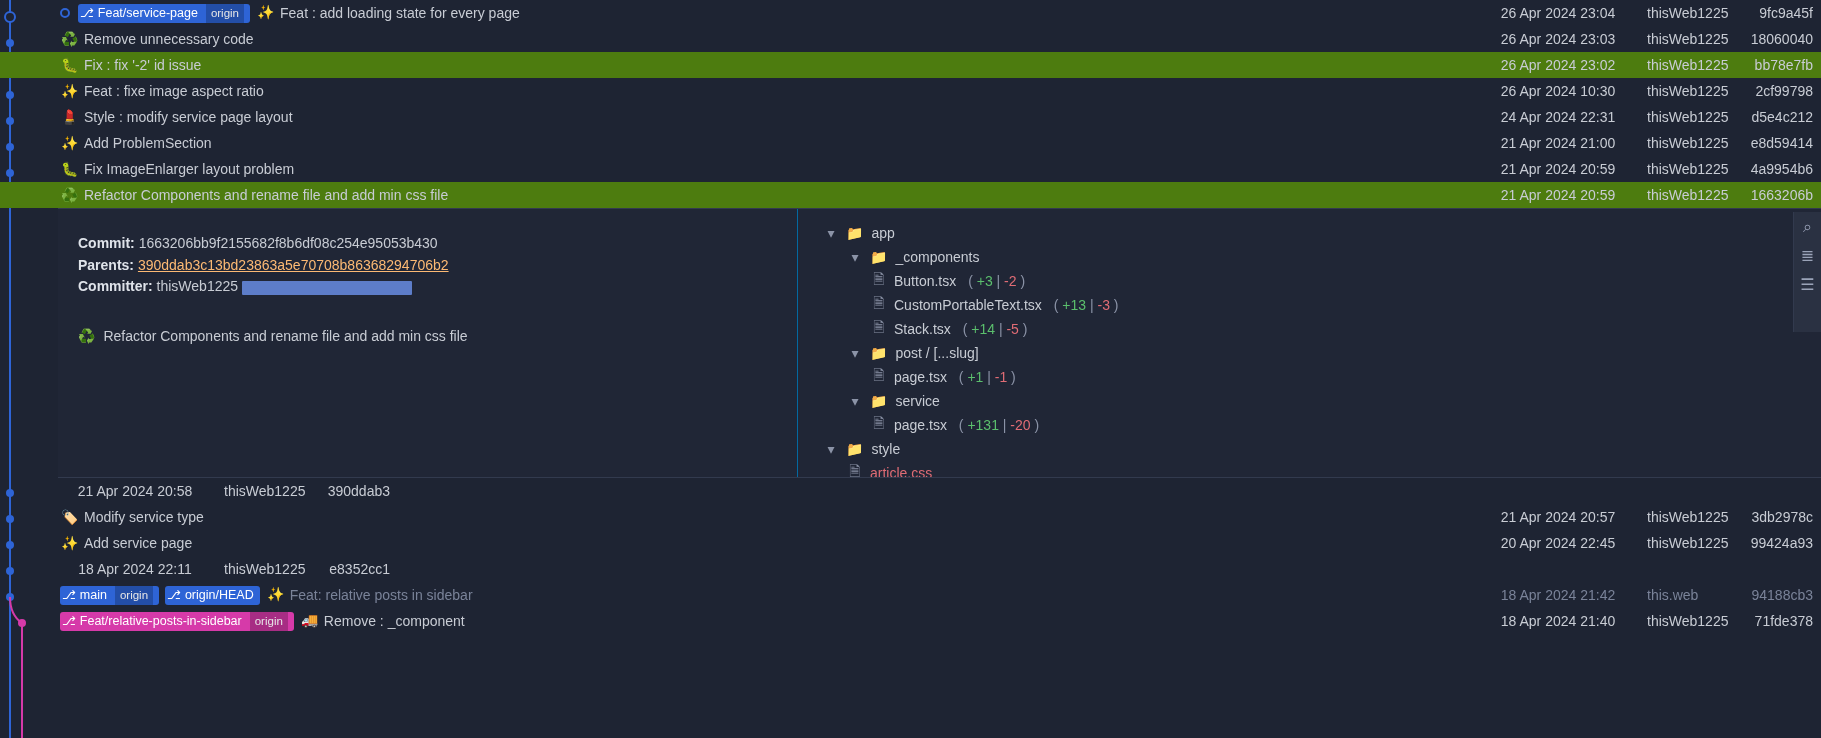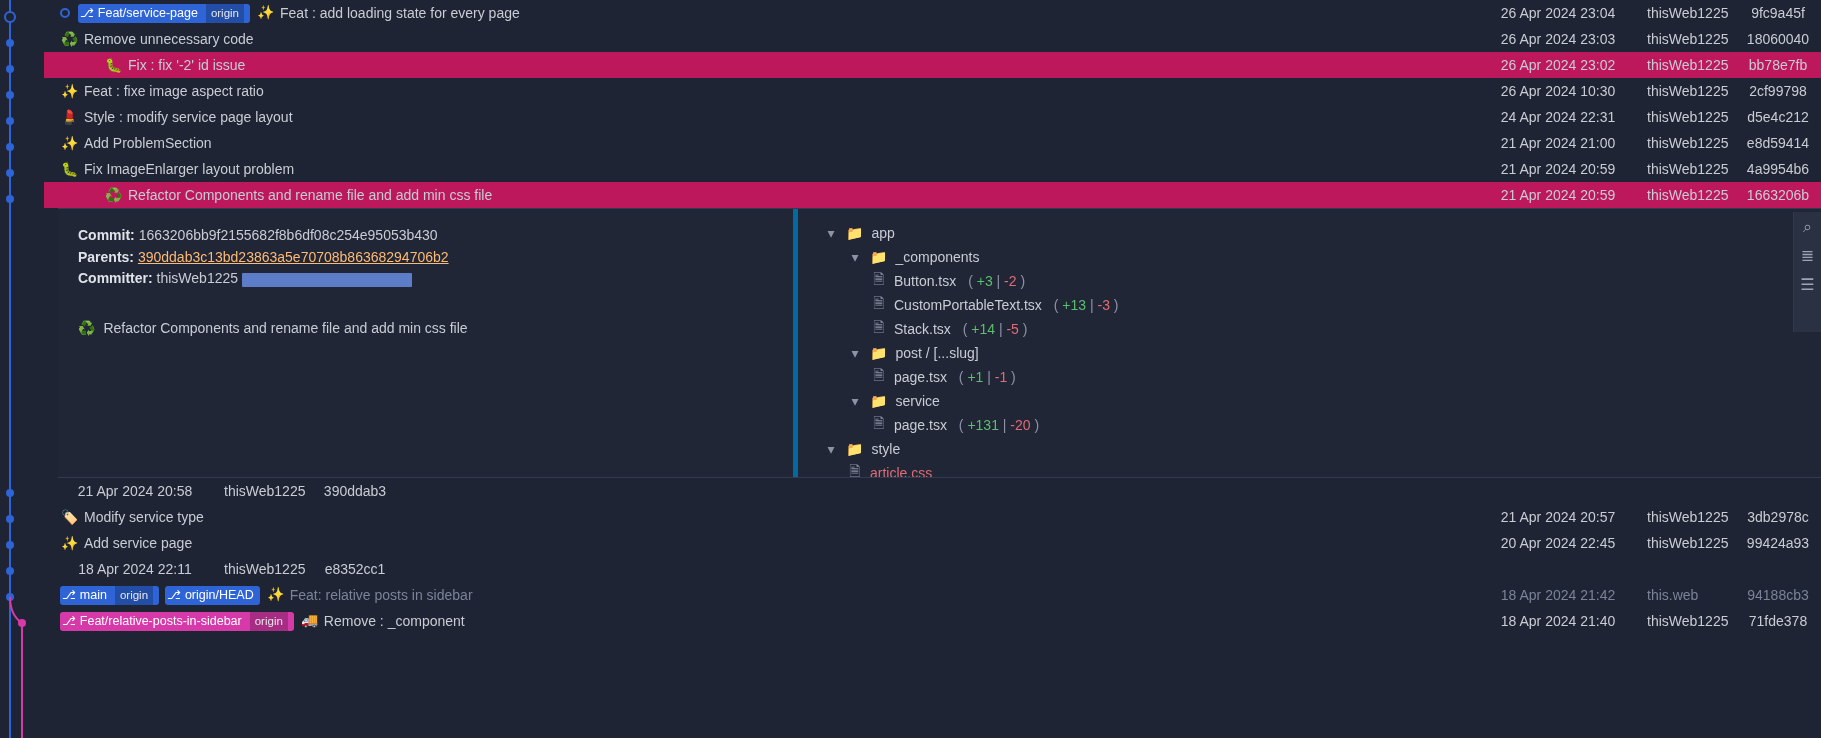--- a/index.html
+++ b/index.html
@@ -19,26 +19,26 @@
   }
   .row {
     display: flex;
     align-items: center;
     height: 26px;
     padding-left: 60px;
     padding-right: 8px;
     white-space: nowrap;
     position: relative;
   }
-  .row.selected { background: #be185d; margin-left: 44px; }
+  .row.selected { background: #4d7c0f; }
   .row .emoji { display:inline-block; width:20px; text-align:center; margin-right:4px;}
   .row .msg { flex: 1 1 auto; overflow: hidden; text-overflow: ellipsis; }
   .row .date { width: 150px; text-align: center; color: #c8ccd4; }
   .row .author { width: 100px; text-align: left; padding-left: 14px; color: #c8ccd4; }
-  .row .hash { width: 80px; text-align: center; padding-left: 10px; color: #c8ccd4; }
+  .row .hash { width: 80px; text-align: right; padding-left: 10px; color: #c8ccd4; }
   .row.dim .msg, .row.dim .date, .row.dim .author, .row.dim .hash { color: #7a8399; }
   .branch-tag {
     display: inline-flex;
     align-items: center;
     border-radius: 3px;
     padding: 0 6px 0 2px;
     height: 19px;
     margin-right: 6px;
     font-size: 12.5px;
     color: #fff;
@@ -59,22 +59,22 @@
   .detail-pane {
     display: flex;
     background: #202636;
     border-top: 1px solid #323a4e;
     border-bottom: 1px solid #323a4e;
     height: 270px;
     margin-left: 58px;
   }
   .detail-left {
     width: 740px;
-    padding: 16px 20px;
-    border-right: 5px solid #0369a1;
+    padding: 24px 20px;
+    border-right: 1px solid #0369a1;
     font-size: 14px;
     line-height: 1.55;
   }
   .detail-left b { color: #dfe3ea; font-weight: 600; }
   .detail-left a { color: #fdba74; }
   .redact { display:inline-block; background:#5d7dc9; height:14px; vertical-align:middle; border-radius:1px;}
   .detail-msg-line { margin-top: 28px; display:flex; align-items:center; gap:8px;}
   .detail-right {
     flex: 1;
     padding: 12px 8px;

